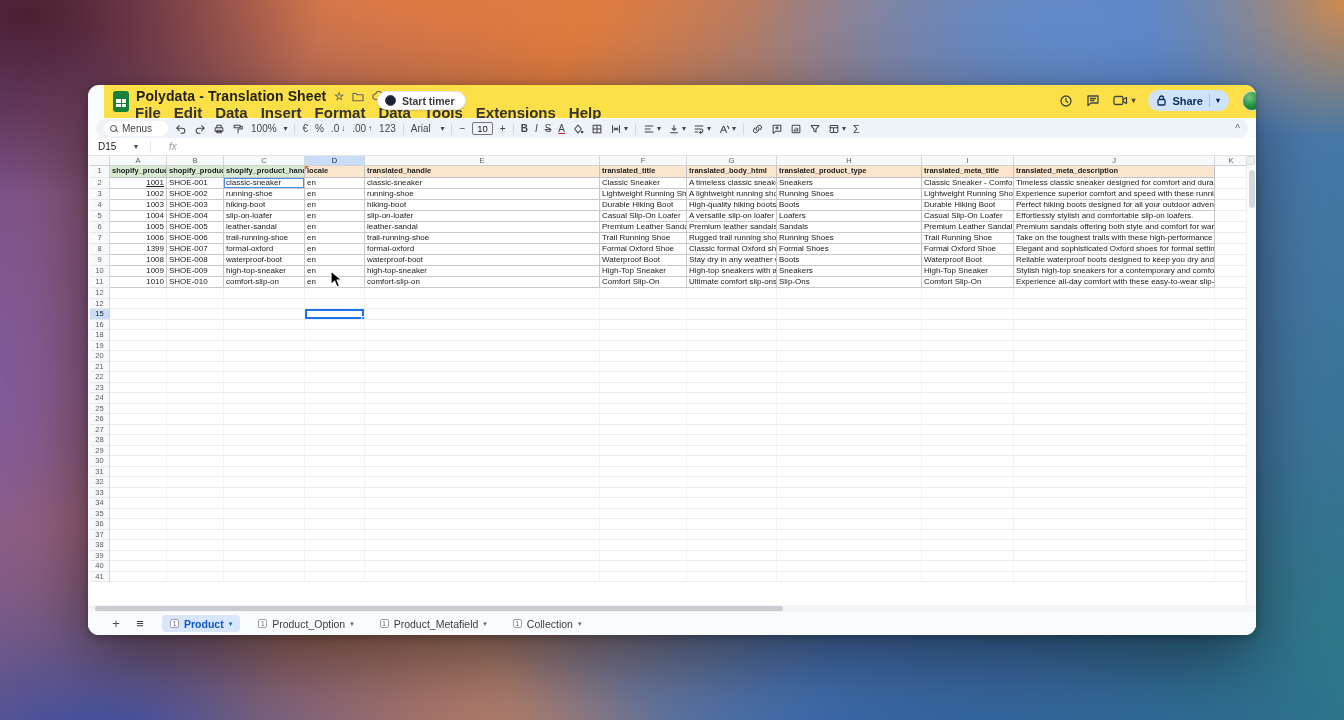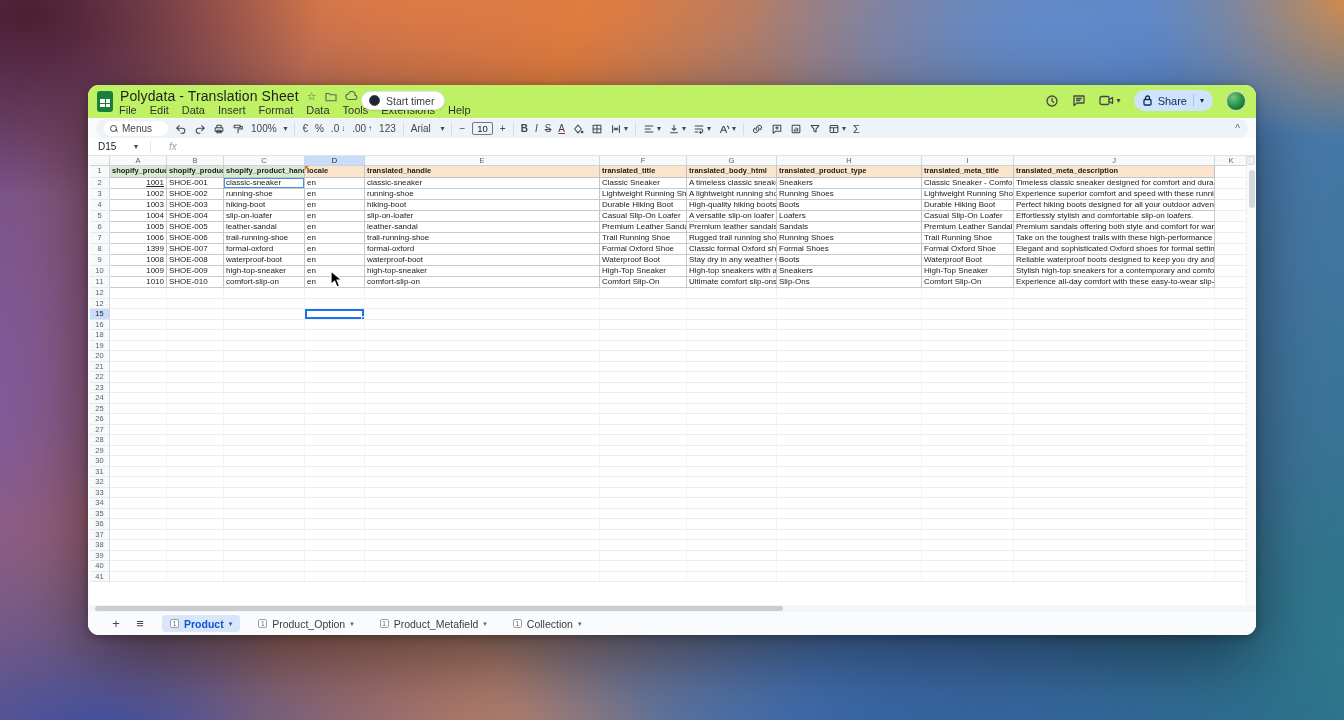--- a/index.html
+++ b/index.html
@@ -20,33 +20,33 @@
       linear-gradient(115deg, #6a4a8a 0%, #d97a3e 35%, #5b82c4 68%, #2e6e86 100%);
   }
 
   .window{
     position:absolute; left:88px; top:85px; width:1168px; height:550px;
     background:#f9fbfd; border-radius:11px; overflow:hidden;
     box-shadow:0 22px 70px rgba(0,0,0,.5), 0 2px 10px rgba(0,0,0,.3);
   }
 
   
-  .titlebar{ position:absolute; left:0; top:0; width:100%; height:33px; background:#bef264; }
+  .titlebar{ position:absolute; left:16px; top:0; width:100%; height:33px; background:#fde047;font-weight:bold; }
   .sheets-logo{ position:absolute; left:9px; top:6px; width:16px; height:21px; background:#188038; border-radius:3px; }
   .sheets-logo::after{ content:""; position:absolute; left:3px; top:8px; width:10px; height:8px;
     background:
       linear-gradient(#188038,#188038) 0 3.5px/10px 1px no-repeat,
       linear-gradient(#188038,#188038) 4.5px 0/1px 8px no-repeat,
       #fff; }
   .title-row{ position:absolute; left:32px; top:3px; display:flex; align-items:center; gap:8px; }
   .doc-title{ font-size:14px; color:#1f1f1f; letter-spacing:.1px; }
   .tb-ico{ font-size:11px; color:#5f6368; line-height:12px; }
   .tb-ico svg{ display:block; }
   .menubar{ position:absolute; left:31px; top:19px; display:flex; gap:13px; }
-  .menu-item{ font-size:11px; color:#333; cursor:default; }
+  .menu-item{ font-size:15px; color:#333; cursor:default; }
 
   .timer-pill{ position:absolute; left:273px; top:6px; height:19px; display:flex; align-items:center; gap:6px;
     padding:0 10px 0 7px; background:#fff; border:1px solid #e3e6ea; border-radius:10px;
     box-shadow:0 1px 2px rgba(0,0,0,.12); }
   .timer-dot{ width:11px; height:11px; border-radius:50%; background:#1c2430; border:1.5px solid #3a4558; }
   .timer-label{ font-size:10.5px; color:#3c4043; }
 
   .top-right{ position:absolute; right:10px; top:5px; display:flex; align-items:center; gap:13px; }
   .tr-ico svg{ display:block; stroke:#444746; fill:none; stroke-width:1.3; stroke-linecap:round; stroke-linejoin:round; }
   .caret{ font-size:8px; color:#444746; }

